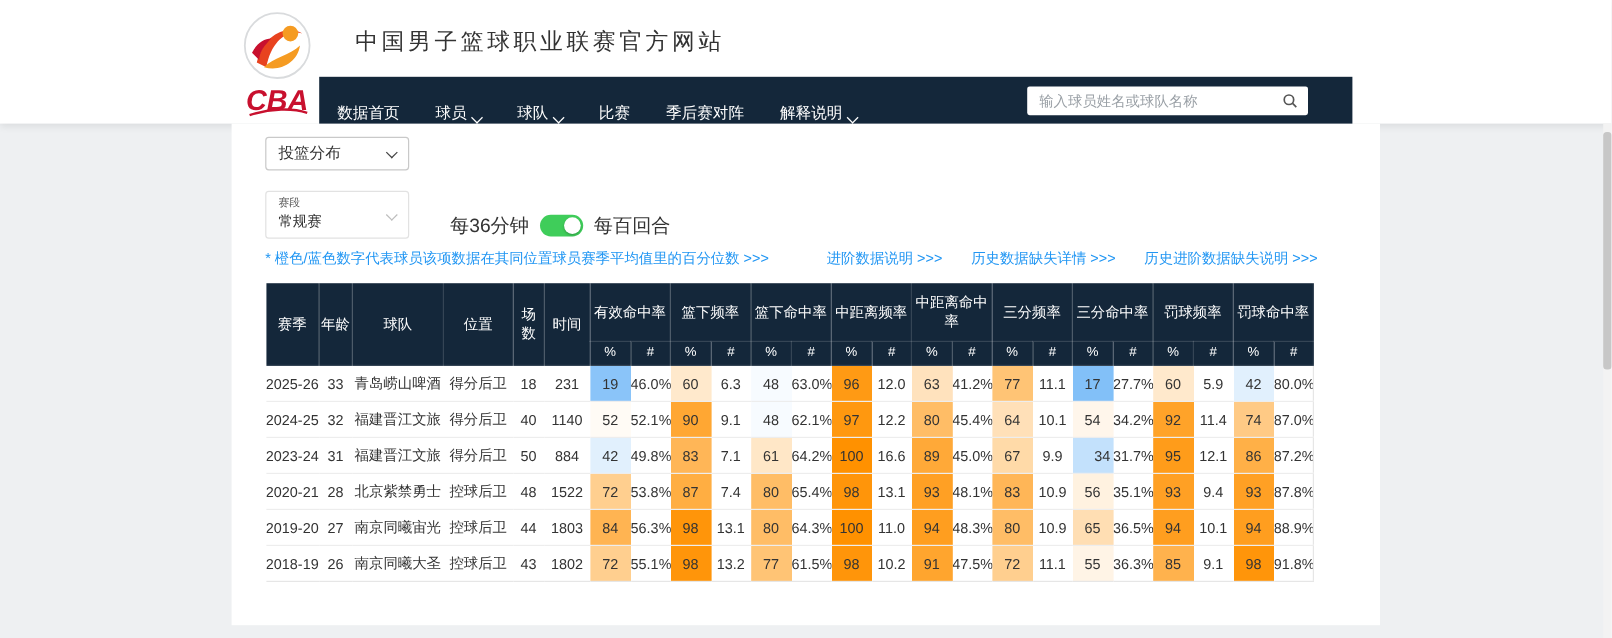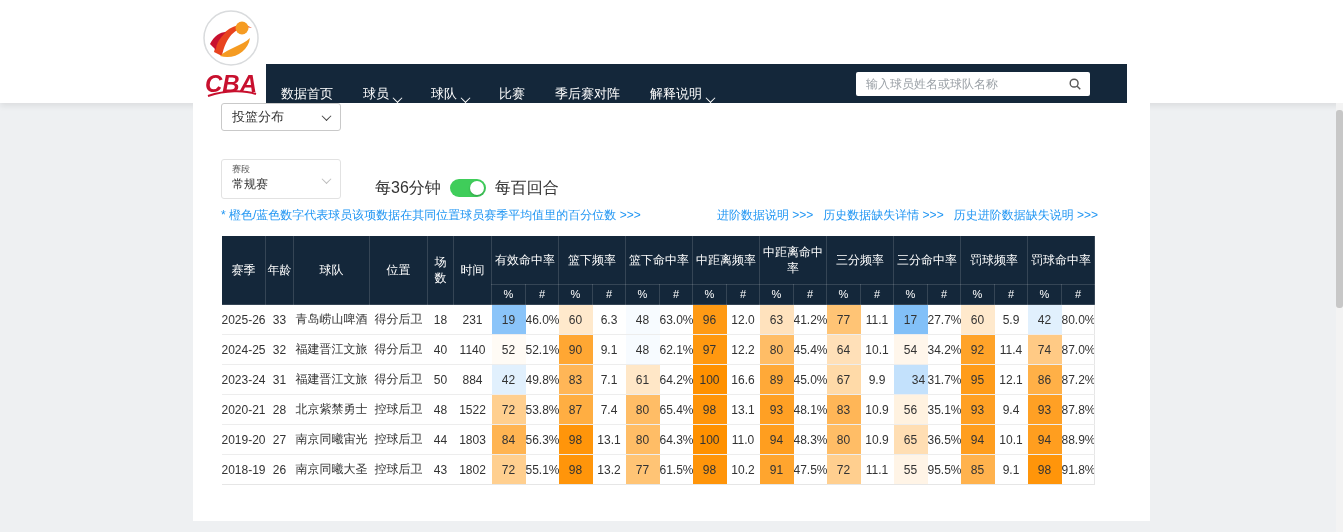--- a/index.html
+++ b/index.html
@@ -17,31 +17,31 @@
   .nav-item{color:#fff;font-size:13px;padding:0 15px;height:100%;display:flex;align-items:flex-end;gap:5px;cursor:pointer;white-space:nowrap;}
   .caret{display:inline-block;width:6px;height:6px;border-right:1.4px solid currentColor;border-bottom:1.4px solid currentColor;transform:rotate(45deg) translate(-1px,-1px);}
   .caret-white{color:#fff;}
   .search-box{margin-left:auto;margin-right:37px;width:218px;height:24px;background:#fff;border-radius:2px;display:flex;align-items:center;padding:0 8px;}
   .search-box input{flex:1;border:none;outline:none;font-size:12px;color:#333;background:transparent;font-family:inherit;}
   .search-box input::placeholder{color:#9aa0a6;}
   .search-icon{width:14px;height:14px;flex:0 0 auto;}
 
   
   .panel{position:absolute;left:193px;top:103px;width:957px;height:418px;background:#fff;}
-  .select-stat{position:absolute;left:28px;top:0;width:120px;height:28px;border:1px solid #c9c9c9;border-radius:3px;display:flex;align-items:center;justify-content:space-between;padding:0 10px;font-size:13px;color:#333;cursor:pointer;box-sizing:border-box;background:#fff;}
+  .select-stat{position:absolute;left:28px;top:11px;width:120px;height:28px;border:1px solid #c9c9c9;border-radius:3px;display:flex;align-items:center;justify-content:space-between;padding:0 10px;font-size:13px;color:#333;cursor:pointer;box-sizing:border-box;background:#fff;}
   .caret-dark{color:#444;}
   .stage-box{position:absolute;left:28px;top:56px;width:120px;height:40px;border:1px solid #e2e2e2;border-radius:3px;box-sizing:border-box;padding:4px 10px;cursor:pointer;background:#fff;}
   .stage-label{font-size:9px;color:#555;line-height:11px;}
   .stage-value{font-size:12px;color:#333;line-height:16px;margin-top:1px;}
   .stage-caret{position:absolute;right:10px;top:17px;color:#bdbdbd;}
   .toggle-row{position:absolute;left:182px;top:74px;height:22px;display:flex;align-items:center;gap:9px;font-size:16px;color:#333;}
   .toggle{width:36px;height:18px;border-radius:9px;background:#3fcd5a;position:relative;cursor:pointer;flex:0 0 auto;}
   .toggle .knob{position:absolute;right:2px;top:2px;width:14px;height:14px;border-radius:50%;background:#fff;box-shadow:0 1px 2px rgba(0,0,0,.25);}
   .legend-row{position:absolute;left:28px;right:52px;top:104px;display:flex;justify-content:space-between;align-items:center;font-size:12px;color:#2196f3;white-space:nowrap;}
-  .info-links{display:flex;gap:10px;}
+  .info-links{display:flex;gap:24px;}
   .info-link{color:#2196f3;cursor:pointer;}
   .legend-text{cursor:pointer;}
 
   
   .table-wrap{position:absolute;left:28px;top:132px;}
   table{border-collapse:collapse;table-layout:fixed;width:873px;border-right:1px solid #e6e6e6;}
   thead th{background:#14273a;color:#fff;font-weight:normal;font-size:12px;border:1px solid rgba(255,255,255,.14);padding:2px 1px;line-height:1.35;}
   th.base-th{font-size:12px;}
   th.group-th{height:44px;vertical-align:middle;}
   th.sub-th{height:15px;font-size:11px;}
@@ -62,20 +62,21 @@
     <svg viewBox="0 0 70 94" width="70" height="94">
       <circle cx="35" cy="30" r="27" fill="#ffffff" stroke="#d9dbdd" stroke-width="1.5"></circle>
       <path d="M18 44 C 24 20, 44 12, 56 20 C 44 16, 30 26, 26 48 Z" fill="#e8431f"></path>
       <circle cx="46" cy="20" r="6.5" fill="#f59b22"></circle>
       <path d="M24 48 C 32 40, 46 38, 54 30 C 52 44, 38 52, 24 48 Z" fill="#f59b22"></path>
       <path d="M14 36 C 18 28, 24 24, 30 24 C 24 30, 20 36, 20 42 Z" fill="#c8102e"></path>
       <text x="35" y="84" text-anchor="middle" font-family="Liberation Sans, sans-serif" font-size="24" font-weight="bold" font-style="italic" fill="#c8102e">CBA</text>
       <path d="M12 88 C 30 82, 48 82, 60 86" stroke="#c8102e" stroke-width="2" fill="none"></path>
     </svg>
   </div>
+  <div class="site-title">中国男子篮球职业联赛官方网站</div>
 
   <div class="navbar">
 
   <div class="nav-item">
         <span>数据首页</span>
       </div>
       <div class="nav-item">
         <span>球员</span>
         <i class="caret caret-white"></i>
       </div>
@@ -344,21 +345,21 @@
             <td class="val-td">13.2</td>
             <td class="pct-td" style="background: rgb(255, 196, 117);">77</td>
             <td class="val-td">61.5%</td>
             <td class="pct-td" style="background: rgb(255, 149, 10);">98</td>
             <td class="val-td">10.2</td>
             <td class="pct-td" style="background: rgb(255, 165, 46);">91</td>
             <td class="val-td">47.5%</td>
             <td class="pct-td" style="background: rgb(255, 207, 143);">72</td>
             <td class="val-td">11.1</td>
             <td class="pct-td" style="background: rgb(255, 244, 230);">55</td>
-            <td class="val-td">95.5%</td>
+            <td class="val-td">36.3%</td>
             <td class="pct-td" style="background: rgb(255, 178, 77);">85</td>
             <td class="val-td">9.1</td>
             <td class="pct-td" style="background: rgb(255, 149, 10);">98</td>
             <td class="val-td">91.8%</td>
           </tr>
         </tbody>
     </table>
   </div>
 </div>
 

